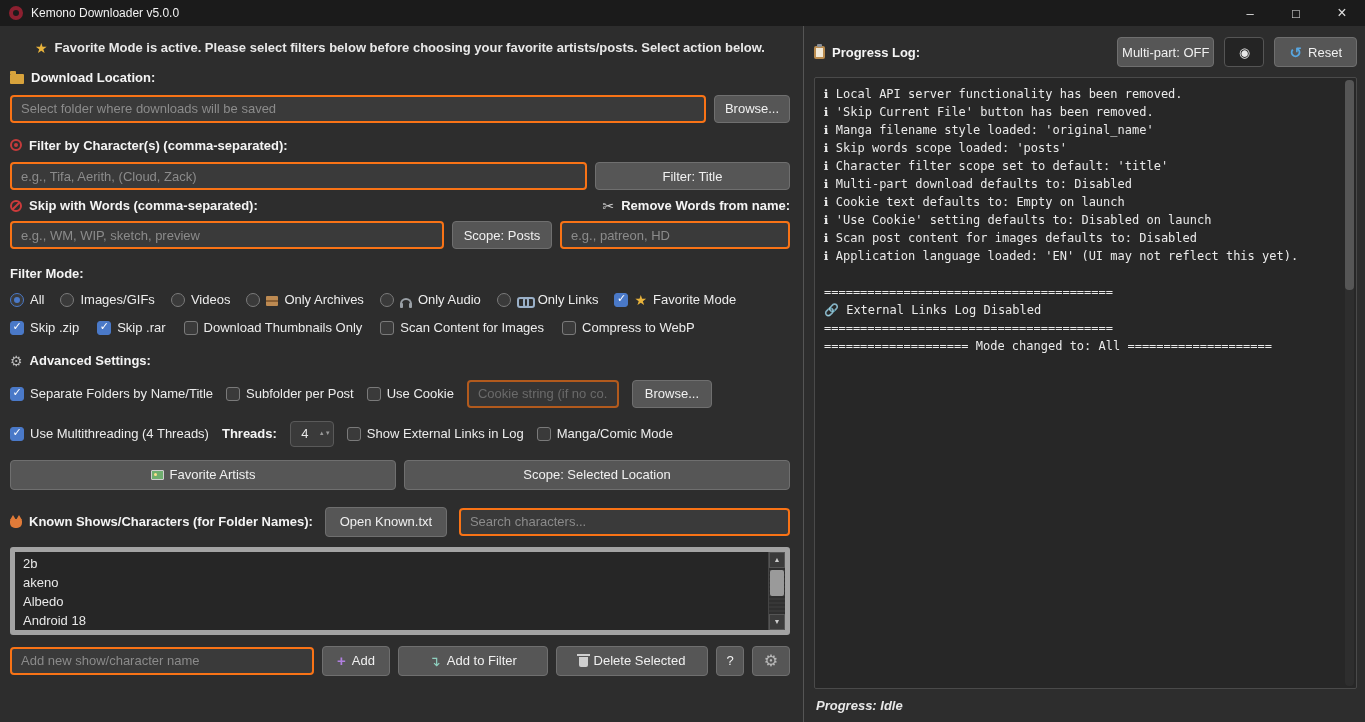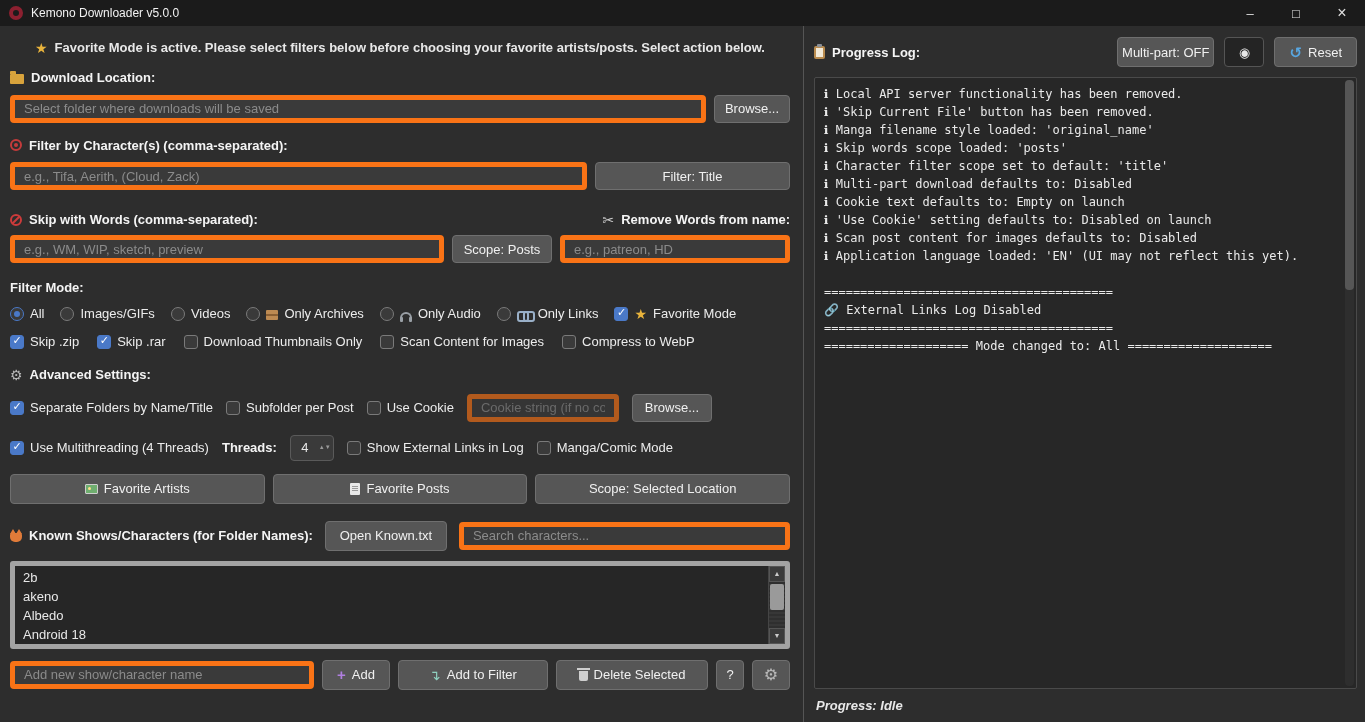--- a/index.html
+++ b/index.html
@@ -27,21 +27,21 @@
   .right { flex: 1; padding: 0 8px 0 6px; display: flex; flex-direction: column; }
 
   .row { display: flex; align-items: center; gap: 8px; }
   .sec { display: inline-flex; align-items: center; gap: 7px; font-weight: bold; font-size: 13px; color: #f4f4f4; white-space: nowrap; }
 
   .banner { display: flex; justify-content: center; align-items: center; gap: 7px; margin-top: 14px; font-weight: bold; font-size: 13px; white-space: nowrap; }
   .star { color: #e8b33c; font-size: 14px; line-height: 1; }
 
   
   .inp {
-    height: 28px; background: #3a3a3a; border: 5px solid #f97316; border-radius: 4px;
+    height: 28px; background: #3a3a3a; border: 2px solid #f97316; border-radius: 4px;
     color: #dddddd; padding: 0 9px; font-size: 13px; font-family: inherit; width: 100%; outline: none;
   }
   .inp::placeholder { color: #8b8b8b; }
   .inp.disabled { opacity: .65; }
 
   .btn {
     height: 28px; background: #565656; border: 1px solid #6f6f6f; border-radius: 4px;
     color: #f0f0f0; font-size: 13px; font-family: inherit; display: inline-flex; align-items: center;
     justify-content: center; gap: 6px; padding: 0 12px; cursor: default; white-space: nowrap; flex: none;
   }
@@ -151,21 +151,21 @@
 
       <div class="sec" style="margin-top:15px">
         <span class="ico i-target"></span>
         <span>Filter by Character(s) (comma-separated):</span>
       </div>
       <div class="row" style="margin-top:8px">
         <input class="inp" placeholder="e.g., Tifa, Aerith, (Cloud, Zack)" style="">
         <button class="btn" style="width:195px">Filter: Title</button>
       </div>
 
-      <div class="row" style="margin-top:22px">
+      <div class="row" style="margin-top:8px">
         <div class="sec">
           <span class="ico i-noentry"></span>
           <span>Skip with Words (comma-separated):</span>
         </div>
         <div class="sec" style="margin-left:auto;width:230px;justify-content:flex-end">
           <span class="g-scissors">✂</span>
           <span>Remove Words from name:</span>
         </div>
       </div>
       <div class="row" style="margin-top:8px">
@@ -275,24 +275,20 @@
         <label class="opt">
           <span class="cb"></span>
           <span>Manga/Comic Mode</span>
         </label>
       </div>
 
       <div class="row" style="margin-top:13px;">
         <button class="btn tall" style="flex:1">
           <span class="ico i-image"></span>
           <span>Favorite Artists</span>
-        </button>
-        <button class="btn tall" style="flex:1">
-          <span class="ico i-doc"></span>
-          <span>Favorite Posts</span>
         </button>
         <button class="btn tall" style="flex:1">
           <span>Scope: Selected Location</span>
         </button>
       </div>
 
       <div class="row" style="margin-top:17px;gap:12px">
         <div class="sec">
           <span class="ico i-fox"></span>
           <span>Known Shows/Characters (for Folder Names):</span>

